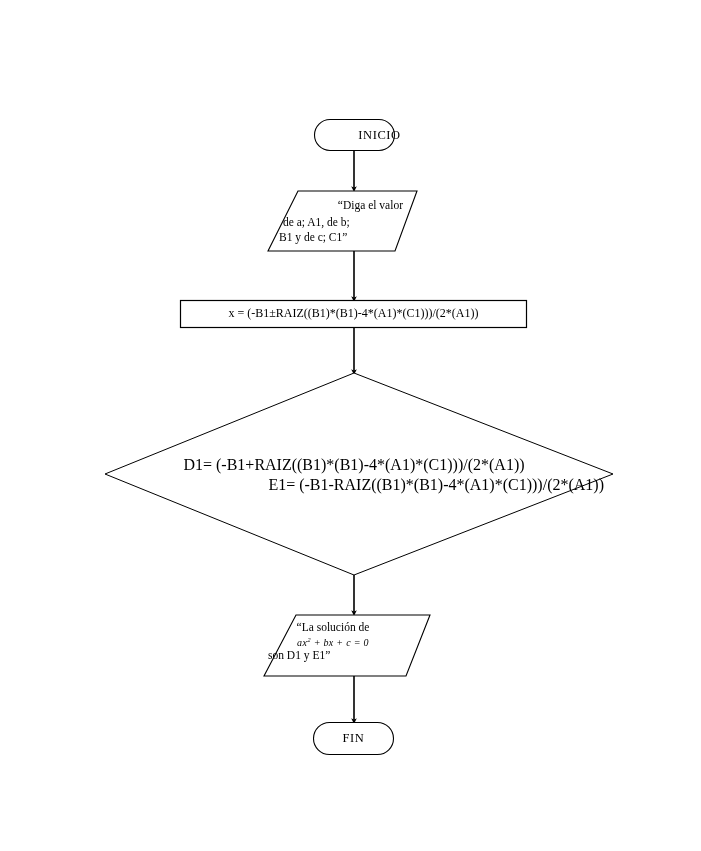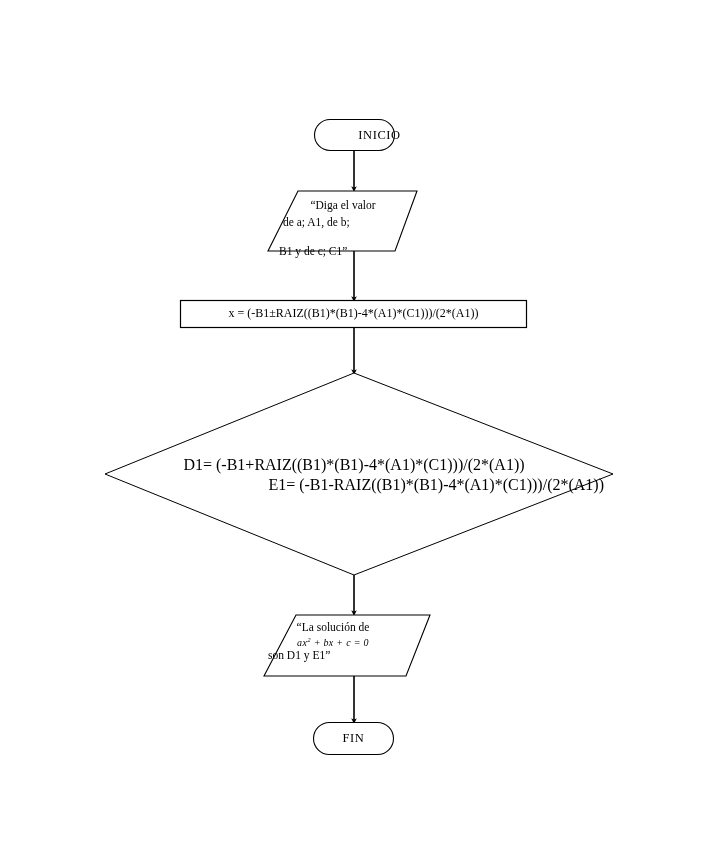--- a/index.html
+++ b/index.html
@@ -91,23 +91,23 @@
     <polygon points="296,615 430,615 406,676 264,676" fill="#ffffff" stroke="#000000" stroke-width="1.1"></polygon>
 
     <line x1="354" y1="676" x2="354" y2="721" stroke="#000000" stroke-width="1.6" marker-end="url(#arrowhead)"></line>
 
     <rect x="313.5" y="722.5" width="80" height="32" rx="16" ry="16" fill="#ffffff" stroke="#000000" stroke-width="1.1"></rect>
   </svg>
 
   <div class="node-text terminator-label" style="left:314px; top:128px; width:95px;margin-left:18px;">INICIO</div>
 
   <div style="position:absolute; left:283px; top:199px; width:120px;">
-    <div class="node-text io-label" style="position:static; text-align:center;">“Diga el valor</div>
+    <div class="node-text io-label" style="position:static; text-align:right;">“Diga el valor</div>
     <div class="node-text io-label" style="position:static; text-align:left; margin-top:4px;">de a; A1, de b;</div>
-    <div class="node-text io-label" style="position:static; text-align:left; margin-top:16px; margin-left:-4px;">B1 y de c; C1”</div>
+    <div class="node-text io-label" style="position:static; text-align:left; margin-top:2px; margin-left:-4px;">B1 y de c; C1”</div>
   </div>
 
   <div class="node-text process-label" style="left:180px; top:307px; width:347px;">x = (-B1±RAIZ((B1)*(B1)-4*(A1)*(C1)))/(2*(A1))</div>
 
   <div style="position:absolute; left:104px; top:455px; width:500px; text-align:center;">
     <div class="node-text decision-label" style="position:static; text-align:center;">D1= (-B1+RAIZ((B1)*(B1)-4*(A1)*(C1)))/(2*(A1))</div>
     <div class="node-text decision-label" style="position:static; text-align:right;">E1= (-B1-RAIZ((B1)*(B1)-4*(A1)*(C1)))/(2*(A1))</div>
   </div>
 
   <div style="position:absolute; left:268px; top:621px; width:130px; text-align:center;">

